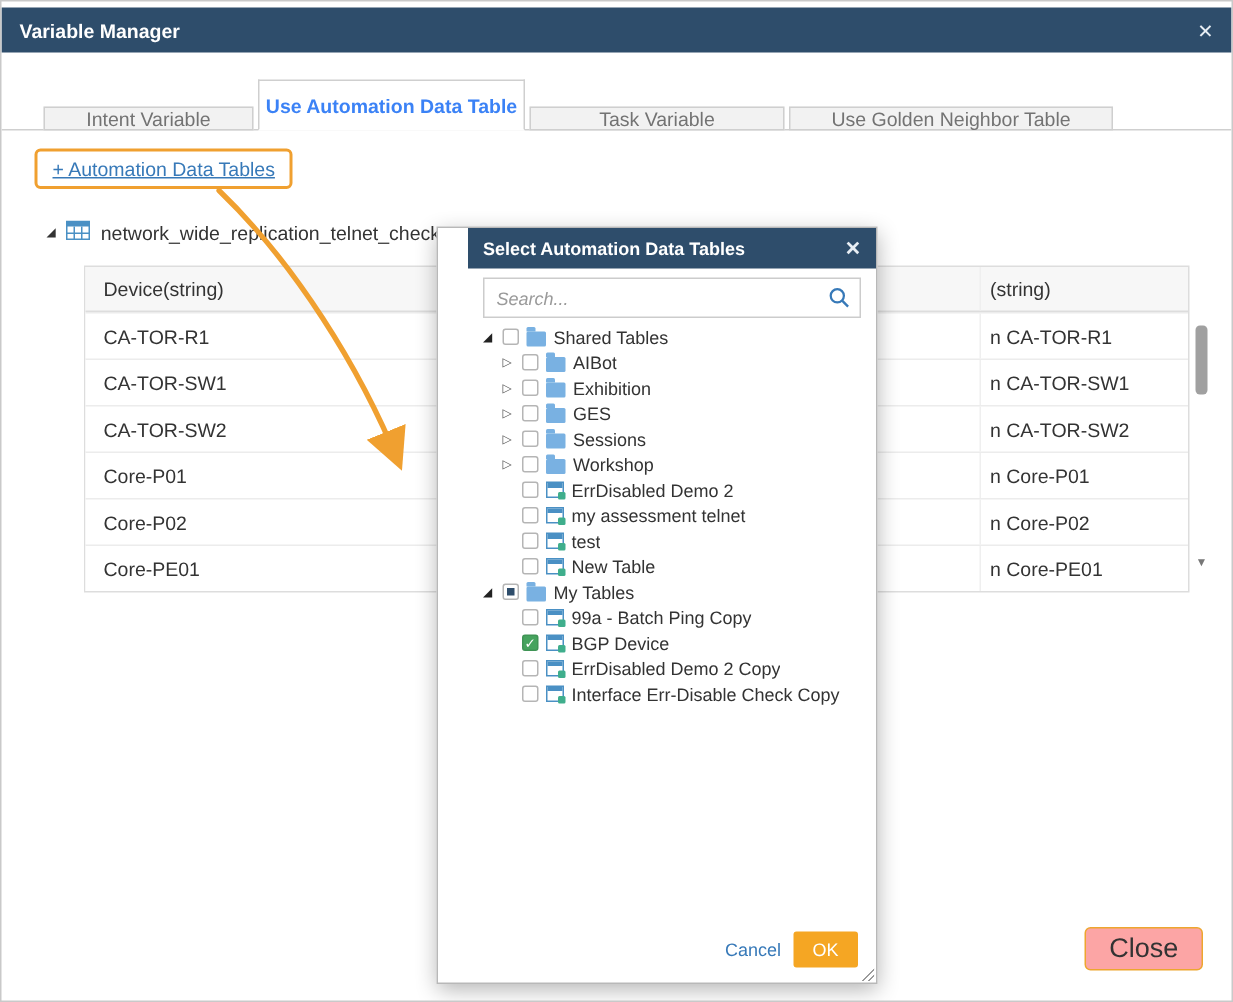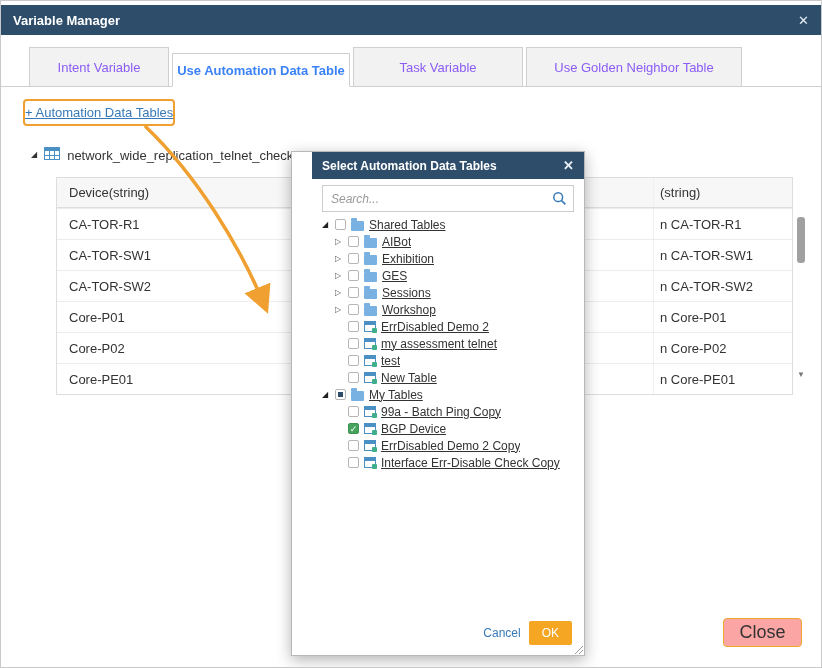--- a/index.html
+++ b/index.html
@@ -8,28 +8,28 @@
 
   
   .titlebar { position:absolute; left:0; top:4px; right:0; height:30px; background:#2e4d6b; color:#fff;
               display:flex; align-items:center; justify-content:space-between; padding:0 12px; }
   .titlebar .t { font-size:13px; font-weight:bold; }
   .close-x { font-size:13px; cursor:pointer; color:#e8eef4; }
 
   
   .tabline { position:absolute; left:0; right:0; top:85px; height:1px; background:#cfcfcf; z-index:1; }
   .tabs { position:absolute; left:28px; top:52px; height:34px; display:flex; align-items:flex-end; z-index:2; }
-  .tab { height:40px; background:#f2f2f2; border:1px solid #cfcfcf; margin-right:3px; font-size:13px; color:#8b5cf6;
+  .tab { height:16px; background:#f2f2f2; border:1px solid #cfcfcf; margin-right:3px; font-size:13px; color:#737373;
          display:flex; align-items:center; justify-content:center; cursor:pointer; }
   .tab:nth-child(1){ width:140px; } .tab:nth-child(2){ width:178px; } .tab:nth-child(3){ width:170px; } .tab:nth-child(4){ width:216px; }
   .tab.active { height:34px; background:#fff; border-bottom:1px solid #fff; font-weight:bold; color:#3b82f6; }
 
   
   .add-box { position:absolute; left:22px; top:98px; border:2px solid #f0a030; border-radius:4px;
-             padding:4px 0; display:inline-flex; align-items:center; z-index:3; }
+             padding:4px 10px; display:inline-flex; align-items:center; z-index:3; }
   .add-link { color:#3779b8; font-size:13px; text-decoration:underline; cursor:pointer; white-space:nowrap; }
 
   
   .section-head { position:absolute; left:30px; top:146px; display:flex; align-items:center; gap:7px; font-size:13px; }
   .expander { font-size:8px; color:#333; line-height:1; }
 
   
   .dtable { position:absolute; left:55px; top:176px; width:737px; border:1px solid #ddd; background:#fff; font-size:13px; }
   .drow { display:flex; height:31px; border-top:1px solid #ececec; background:#fff; }
   .drow.dhead { height:30px; background:#f7f7f7; border-top:none; border-bottom:1px solid #ddd; color:#333; }
@@ -70,21 +70,21 @@
   .cb.ind::after { content:''; position:absolute; left:2px; top:2px; right:2px; bottom:2px; background:#2e4d6b; }
 
   .ic { flex:none; margin-right:5px; display:inline-block; }
   .ic.folder { width:13px; height:10px; background:#79b1e2; border-radius:1px; position:relative; margin-top:2px; }
   .ic.folder::before { content:''; position:absolute; top:-3px; left:0; width:6px; height:3px; background:#79b1e2;
                        border-radius:1px 1px 0 0; }
   .ic.tbl { width:12px; height:11px; border:1px solid #4a90c4; background:linear-gradient(#4a90c4 0 3px, #fff 3px);
             position:relative; }
   .ic.tbl::after { content:''; position:absolute; right:-2px; bottom:-2px; width:5px; height:5px;
                    background:#3fae8c; border-radius:1px; }
-  .lbl { overflow:hidden; text-overflow:ellipsis;text-decoration:underline; }
+  .lbl { overflow:hidden; text-overflow:ellipsis; }
 
   .p-foot { position:absolute; right:12px; bottom:10px; display:flex; align-items:center; gap:8px; font-size:12px; }
   .cancel { color:#3779b8; cursor:pointer; }
   .ok-btn { background:#f5a623; color:#fff; border:none; border-radius:2px; padding:5px 13px; font-size:12px;
             font-family:"Liberation Sans", sans-serif; cursor:pointer; }
   .rz { position:absolute; right:1px; bottom:1px; width:10px; height:10px;
         background:repeating-linear-gradient(135deg, transparent 0 2px, #9a9a9a 2px 3px);
         clip-path:polygon(100% 0, 100% 100%, 0 100%); cursor:nwse-resize; }
 
   

